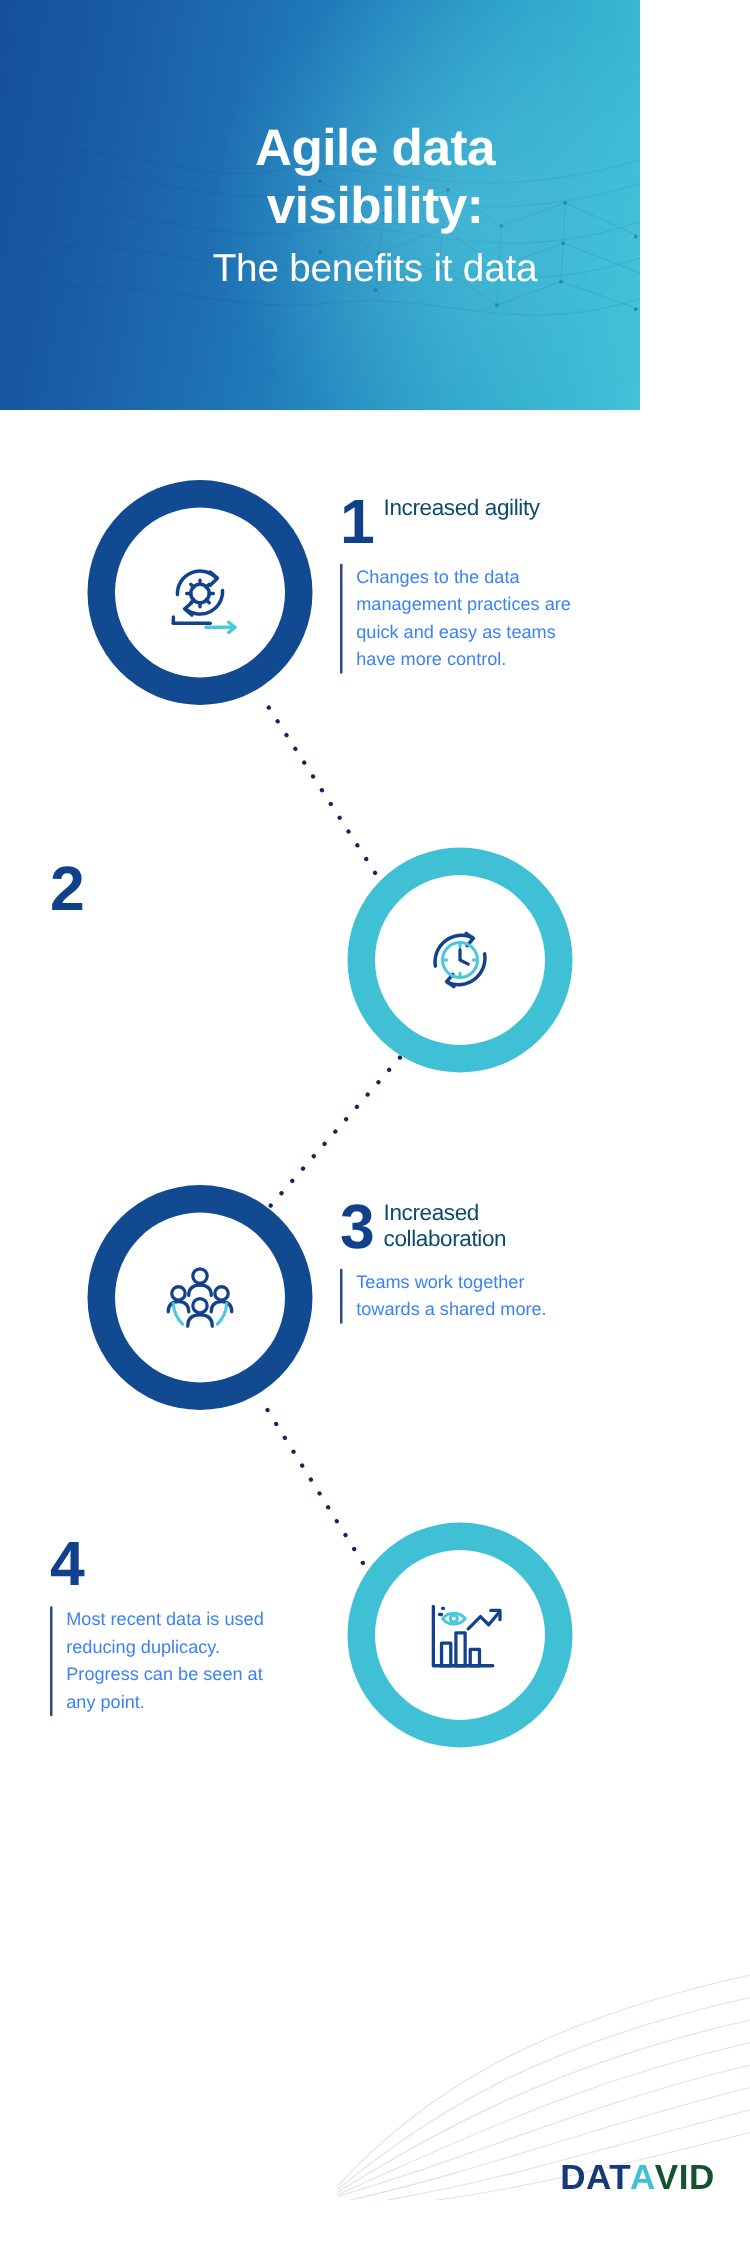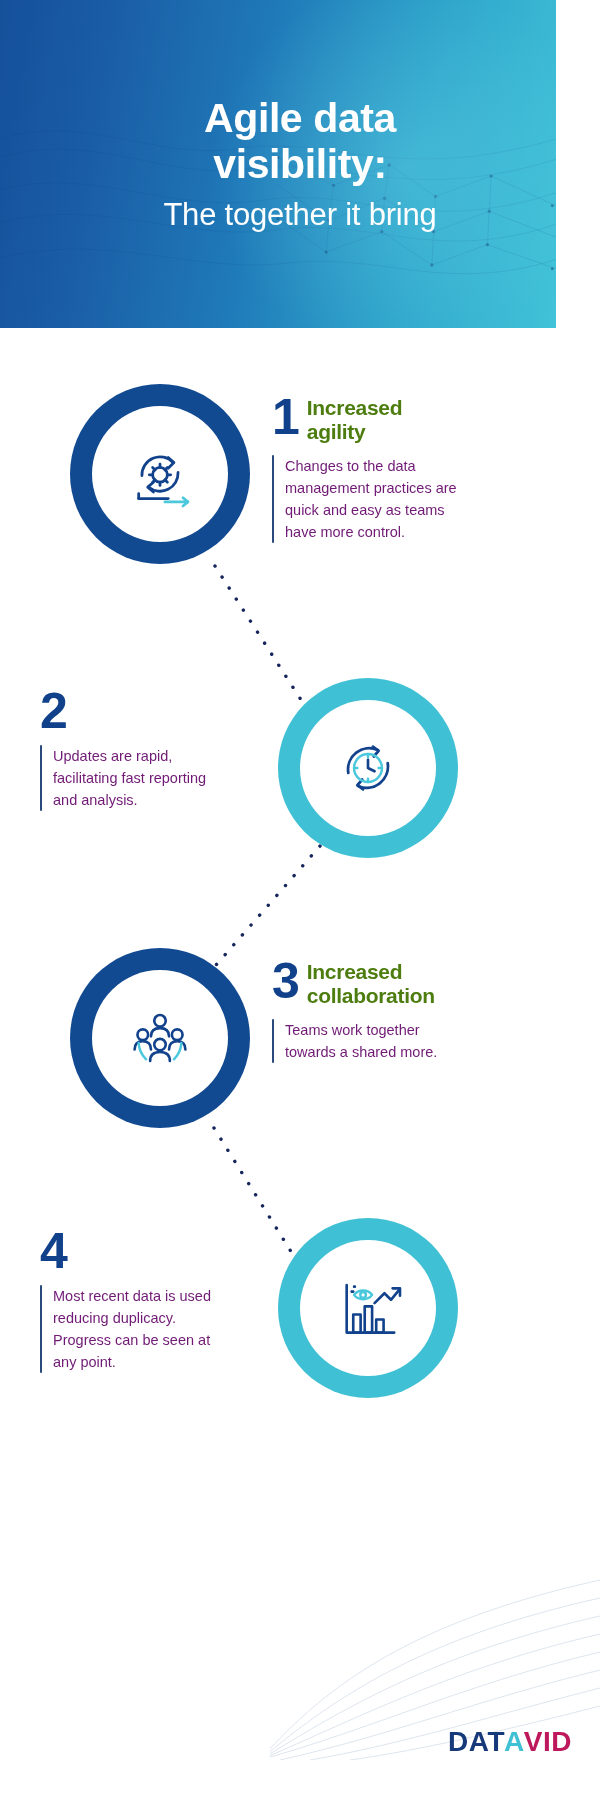--- a/index.html
+++ b/index.html
@@ -6,21 +6,21 @@
   html,body { width:600px; height:1800px; }
   body {
     font-family:"Liberation Sans", sans-serif;
     background:#ffffff;
     position:relative;
     overflow:hidden;
   }
 
   
   .header {
-    position:absolute; left:0; top:0; width:556px; height:328px;
+    position:absolute; left:0; top:0; width:512px; height:328px;
     background:linear-gradient(100deg,#15509b 0%,#1a5ca6 18%,#1f79b8 45%,#2da3ca 72%,#41c3d8 100%);
     overflow:hidden;
   }
   .header .mesh { position:absolute; inset:0; opacity:.55; }
   .header .glow {
     position:absolute; right:-60px; top:-40px; width:420px; height:420px;
     background:radial-gradient(circle,rgba(110,220,235,.35) 0%,rgba(110,220,235,0) 65%);
   }
   .header-inner {
     position:absolute; left:0; top:0; width:600px; height:328px;
@@ -60,40 +60,40 @@
   .ring-inner svg { width:82px; height:82px; display:block; }
 
   
   .textcol { position:absolute; width:190px; }
   .head-row { display:flex; align-items:flex-start; gap:9px; }
   .num {
     color:#11418a; font-size:50px; font-weight:700; line-height:.92;
     letter-spacing:-2px; flex:0 0 auto;
   }
   .heading {
-    color:#4d7c0f; font-size:21px; font-weight:700; line-height:1.15;
+    color:#0c4a6e; font-size:18px; font-weight:400; line-height:1.15;
     letter-spacing:-.3px; padding-top:2px;
   }
   .desc-wrap {
     margin-top:11px; display:flex; gap:11px;
   }
   .vrule { flex:0 0 auto; width:2px; background:#2a4a7b; border-radius:1px; }
   .desc {
-    color:#701a75; font-size:14.5px; line-height:1.52; font-weight:400;
+    color:#3b82f6; font-size:14.5px; line-height:1.52; font-weight:400;
   }
 
   
   .logo {
     position:absolute; right:28px; bottom:42px;
     display:flex; align-items:flex-start; font-weight:700;
     font-size:28px; letter-spacing:.5px;
   }
   .logo .l1 { color:#16397a; }
   .logo .lA { color:#3fc0d4; margin:0 -1px; }
-  .logo .l2 { color:#be185d; }
+  .logo .l2 { color:#14532d; }
 </style>
 </head>
 <body>
 
 <div class="header">
   <svg class="mesh" viewBox="0 0 600 328" preserveAspectRatio="none">
     <g stroke="#0d3f84" stroke-width="0.5" fill="none" opacity="0.5">
       <path d="M0 150 C 90 120, 170 175, 260 160 S 430 200, 600 150"></path>
       <path d="M0 170 C 100 140, 180 196, 270 182 S 440 222, 600 172"></path>
       <path d="M0 205 C 95 178, 190 232, 285 216 S 455 256, 600 208"></path>
@@ -129,21 +129,21 @@
         <circle cx="596" cy="290" r="1.6"></circle>
     </g>
   </svg>
   <div class="glow"></div>
 
   <div class="header-inner">
     <div class="title-main">
       <div>Agile data</div>
       <div>visibility:</div>
     </div>
-    <div class="title-sub">The together it bring</div>
+    <div class="title-sub">The benefits it data</div>
   </div>
 </div>
 
 <div class="body-area">
 
   <svg class="bgcurves" viewBox="0 0 330 330">
     <g fill="none" stroke="#cfd9e6" stroke-width="0.9" opacity="0.9">
       <path d="M-10 330 C 60 250, 150 190, 330 150"></path>
       <path d="M-10 330 C 70 262, 160 206, 330 168"></path>
       <path d="M-10 330 C 80 274, 172 222, 330 186"></path>
@@ -218,24 +218,20 @@
           <g fill="none" stroke="#12428c" stroke-width="3.2" stroke-linecap="round">
             <path d="M50 50 L50 40 M50 50 L58 54"></path>
           </g>
         </svg>
       </div>
     </div>
     <div class="textcol" style="left:40px; top:10px;">
       <div class="head-row">
         <span class="num">2</span>
       </div>
-      <div class="desc-wrap">
-        <div class="vrule"></div>
-        <div class="desc">Updates are rapid, facilitating fast reporting and analysis.</div>
-      </div>
     </div>
   </div>
 
   <div class="item" style="top:620px;">
     <div class="node" style="left:70px; top:0;">
       <div class="ring navy"></div>
       <div class="ring-inner">
         <svg viewBox="0 0 100 100">
           <g fill="none" stroke="#12428c" stroke-width="3.2" stroke-linecap="round" stroke-linejoin="round">
             <circle cx="50" cy="29" r="7"></circle>

